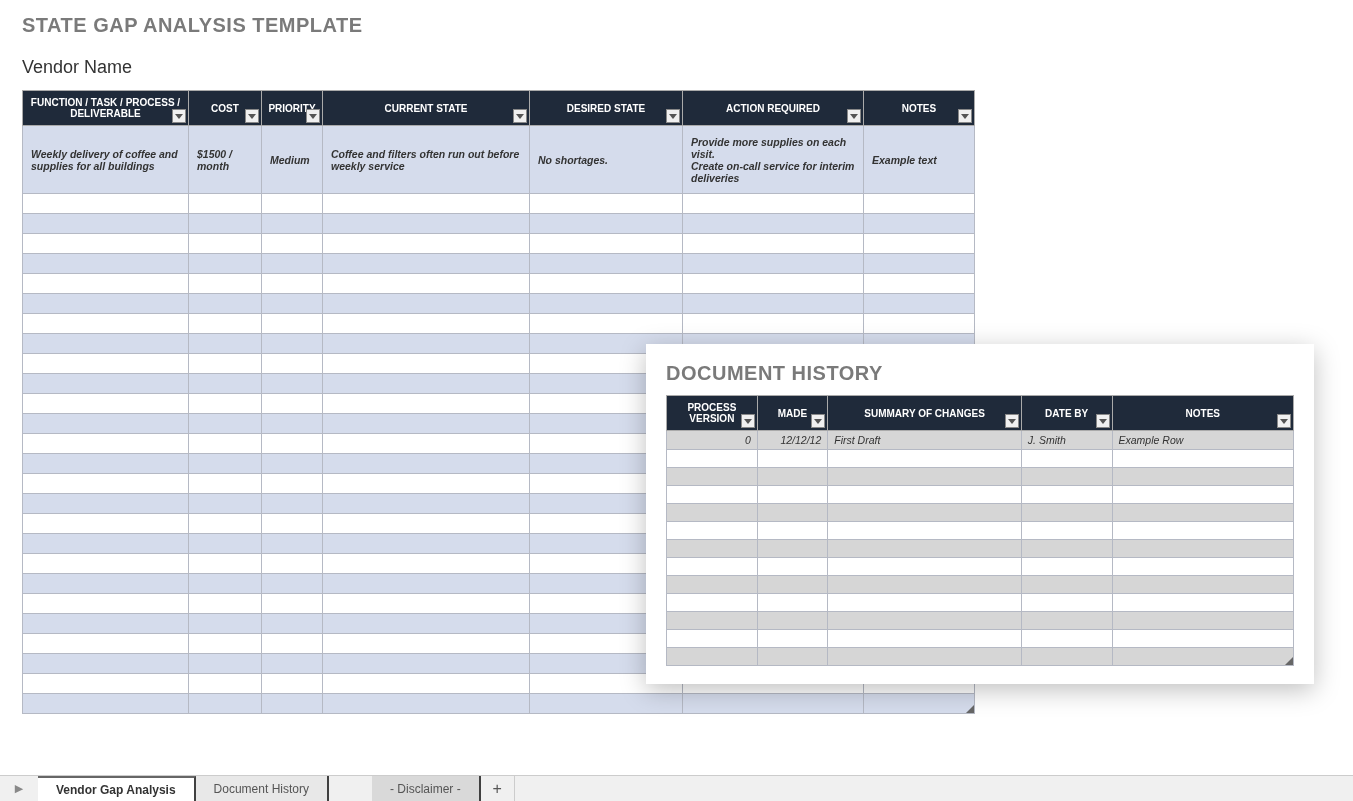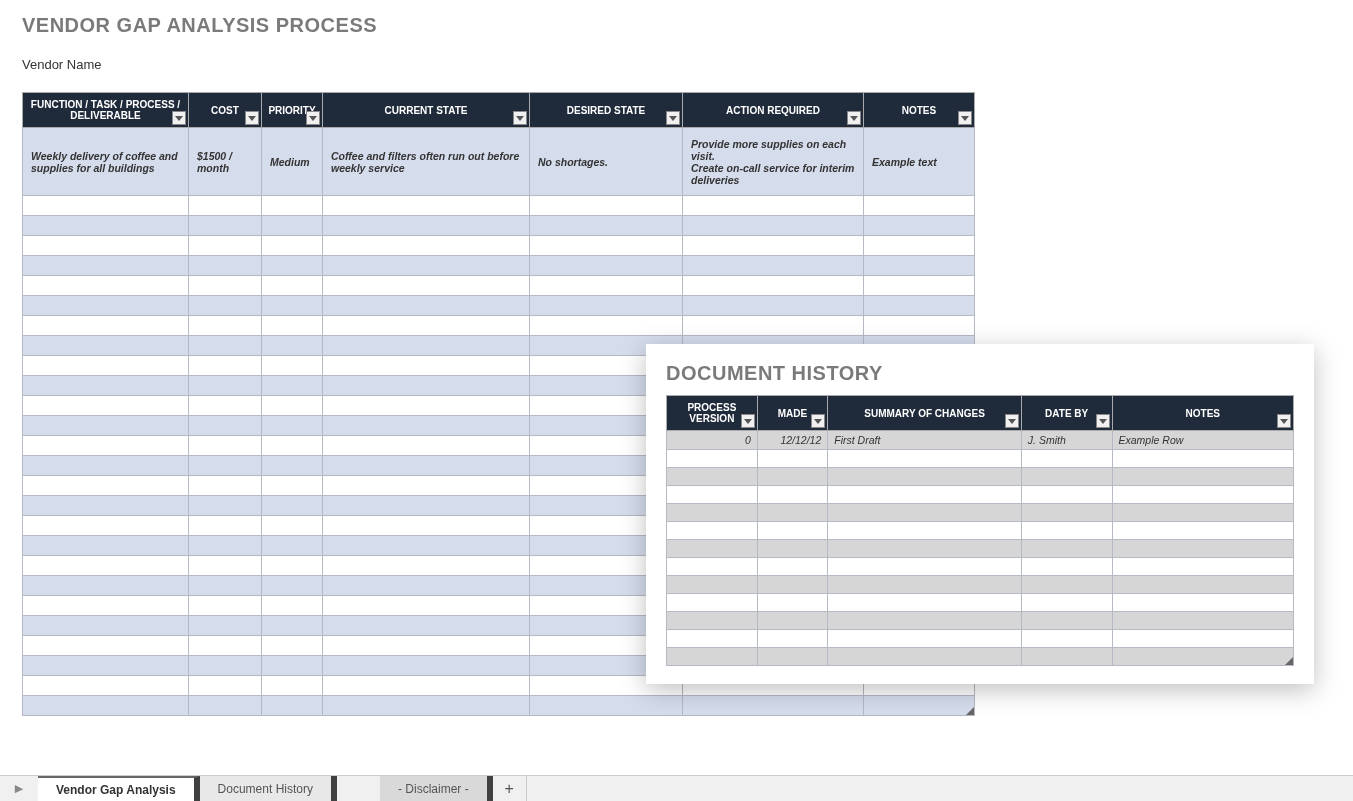--- a/index.html
+++ b/index.html
@@ -14,23 +14,23 @@
     overflow: hidden;
   }
   .page-title {
     font-size: 20px;
     font-weight: bold;
     color: #7a7a7a;
     letter-spacing: 0.5px;
     padding: 14px 0 0 22px;
   }
   .vendor-name {
-    font-size: 13px;
+    font-size: 18px;
     color: #333;
-    padding: 20px 0 20px 22px;
+    padding: 20px 0 12px 22px;
   }
   .main-table {
     border-collapse: collapse;
     margin-left: 22px;
     table-layout: fixed;
     width: 952px;
   }
   .main-table th {
     background: #1f2a3a;
     color: #fff;
@@ -161,21 +161,21 @@
     justify-content:center;
     color:#888;
     font-size:11px;
   }
   .tab {
     padding: 0 18px;
     display:flex;
     align-items:center;
     font-size: 12px;
     color:#555;
-    border-right: 6px solid #404040;
+    border-right: 2px solid #404040;
     background:#e8e8e8;
     cursor:pointer;
   }
   .tab.active {
     background:#fff;
     font-weight:bold;
     color:#333;
     border-top:2px solid #666;
   }
   .tab.dark {
@@ -189,21 +189,21 @@
     justify-content:center;
     color:#555;
     font-size: 16px;
     cursor:pointer;
     border-right:1px solid #ccc;
   }
 </style>
 </head>
 <body>
 
-<div class="page-title">VENDOR GAP ANALYSIS PROCESS</div>
+<div class="page-title">STATE GAP ANALYSIS TEMPLATE</div>
 <div class="vendor-name">Vendor Name</div>
 
 <div style="position:relative;">
 <table class="main-table">
   <colgroup>
     <col class="col-func">
         <col class="col-cost">
         <col class="col-pri">
         <col class="col-cur">
         <col class="col-des">

